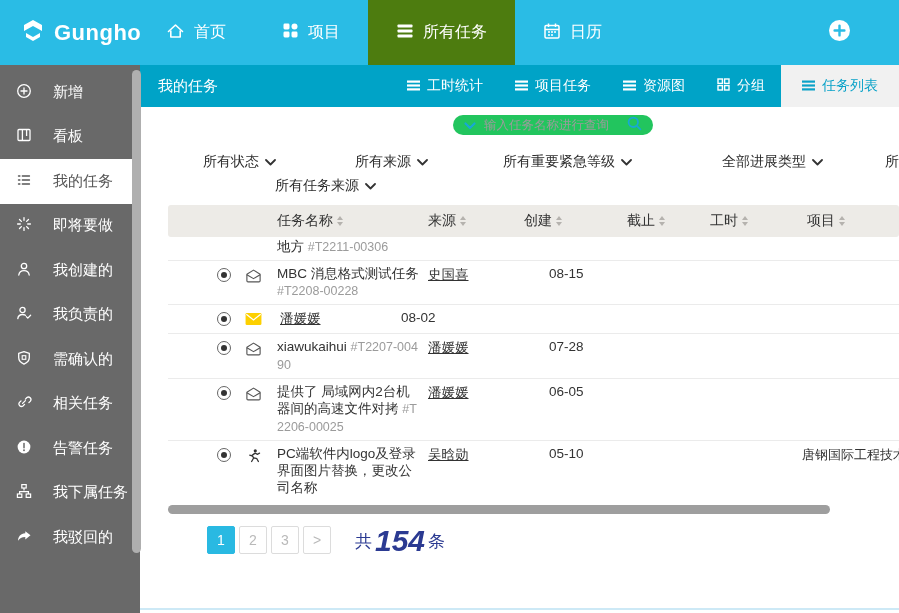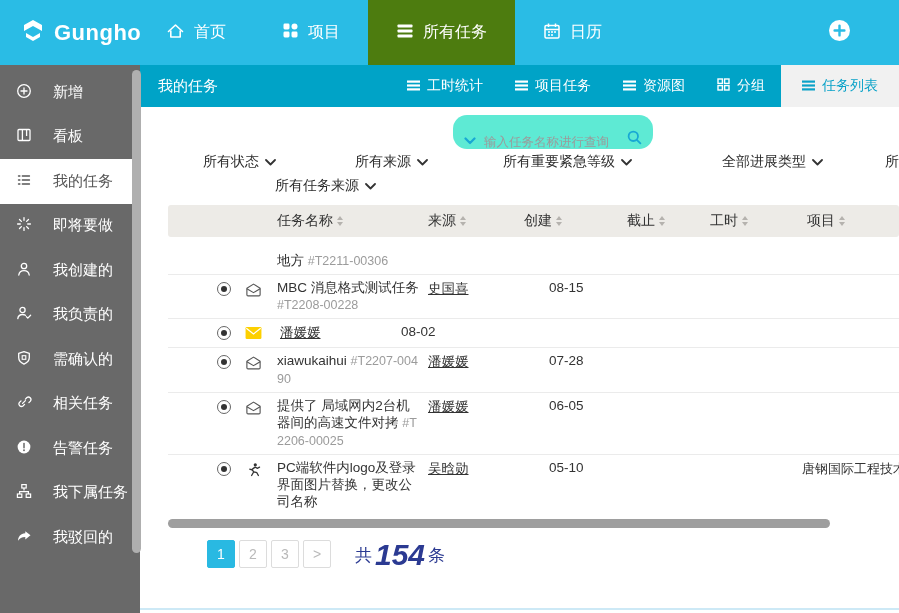--- a/index.html
+++ b/index.html
@@ -27,21 +27,21 @@
   .main { position:absolute; top:65px; left:140px; right:0; bottom:0; background:#fff; }
   .bottom-line { position:absolute; left:0; right:0; bottom:3px; height:2px; background:#cde9f6; }
 
   .tealbar { height:42px; background:#00a3c7; display:flex; align-items:stretch; color:#fff; }
   .teal-title { display:flex; align-items:center; margin-left:18px; font-size:15px; }
   .tabs { margin-left:auto; display:flex; align-items:stretch; }
   .tab { display:flex; align-items:center; gap:7px; padding:0 16px; font-size:14px; cursor:pointer; }
   .tab.active { background:#f1f1f1; color:#0aa2c8; padding:0 21px; }
 
   .search-row { position:relative; height:41px; }
-  .search-pill { position:absolute; left:313px; top:8px; width:200px; height:34px; background:#5eead4; border-radius:14px; display:flex; align-items:flex-end; gap:8px; padding:0 11px; }
+  .search-pill { position:absolute; left:313px; top:8px; width:200px; height:20px; background:#22c55e; border-radius:14px; display:flex; align-items:center; gap:8px; padding:0 11px; }
   .search-input { flex:1; border:none; background:transparent; outline:none; font-size:12.5px; color:#555; font-family:inherit; min-width:0; }
   .search-input::placeholder { color:#9b9b9b; }
 
   .filters { position:relative; height:50px; font-size:14px; color:#2d2d2d;text-decoration:underline; }
   .filter { position:absolute; display:flex; align-items:center; gap:6px; height:22px; cursor:pointer; white-space:nowrap; }
   .f-status { left:63px; top:3px; }  .f-source { left:215px; top:3px; }
   .f-priority { left:363px; top:3px; } .f-progress { left:582px; top:3px; }
   .f-trunc { left:745px; top:3px; }  .f-tasksource { left:135px; top:27px; }
 
   .table { margin-left:28px; margin-top:7px; width:731px; }
@@ -51,21 +51,21 @@
   .sort i { display:block; width:0; height:0; border-left:3.5px solid transparent; border-right:3.5px solid transparent; }
   .sort .u { border-bottom:4px solid #b5b2ae; }
   .sort .d { border-top:4px solid #b5b2ae; }
 
   .c0 { width:67px; } .c1 { width:37px; } .c2 { width:148px; } .c3 { width:92px; }
   .c4 { width:90px; } .c5 { width:83px; } .c6 { width:97px; } .c7 { flex:1; }
   .h2 { padding-left:5px; } .h3 { padding-left:8px; } .h4 { padding-left:12px; }
   .h5 { padding-left:25px; } .h6 { padding-left:25px; } .h7 { padding-left:25px; }
 
   .trow { display:flex; align-items:flex-start; border-bottom:1px solid #ebebeb; padding:4px 0; font-size:13.5px; }
-  .trow.cut { padding-top:15px; }
+  .trow.cut { padding-top:1px; }
   .c-status { width:67px; display:flex; justify-content:flex-end; padding:3px 4px 0 0; }
   .c-mail { width:37px; display:flex; justify-content:center; padding-top:3px; }
   .c-title { width:148px; padding-left:5px; line-height:17px; word-break:break-all; color:#333; }
   .tid { color:#9b9b9b; font-size:12.5px; }
   .c-src { width:92px; padding-left:8px; padding-top:1px;text-decoration:underline; }
   .c-created { width:90px; padding-left:37px; padding-top:1px; }
   .c-due { width:83px; padding-left:25px; padding-top:1px; }
   .c-hours { width:97px; padding-left:25px; padding-top:1px; }
   .c-proj { flex:1; padding-left:20px; padding-top:1px; font-size:13px; white-space:nowrap; overflow:hidden; }
 

